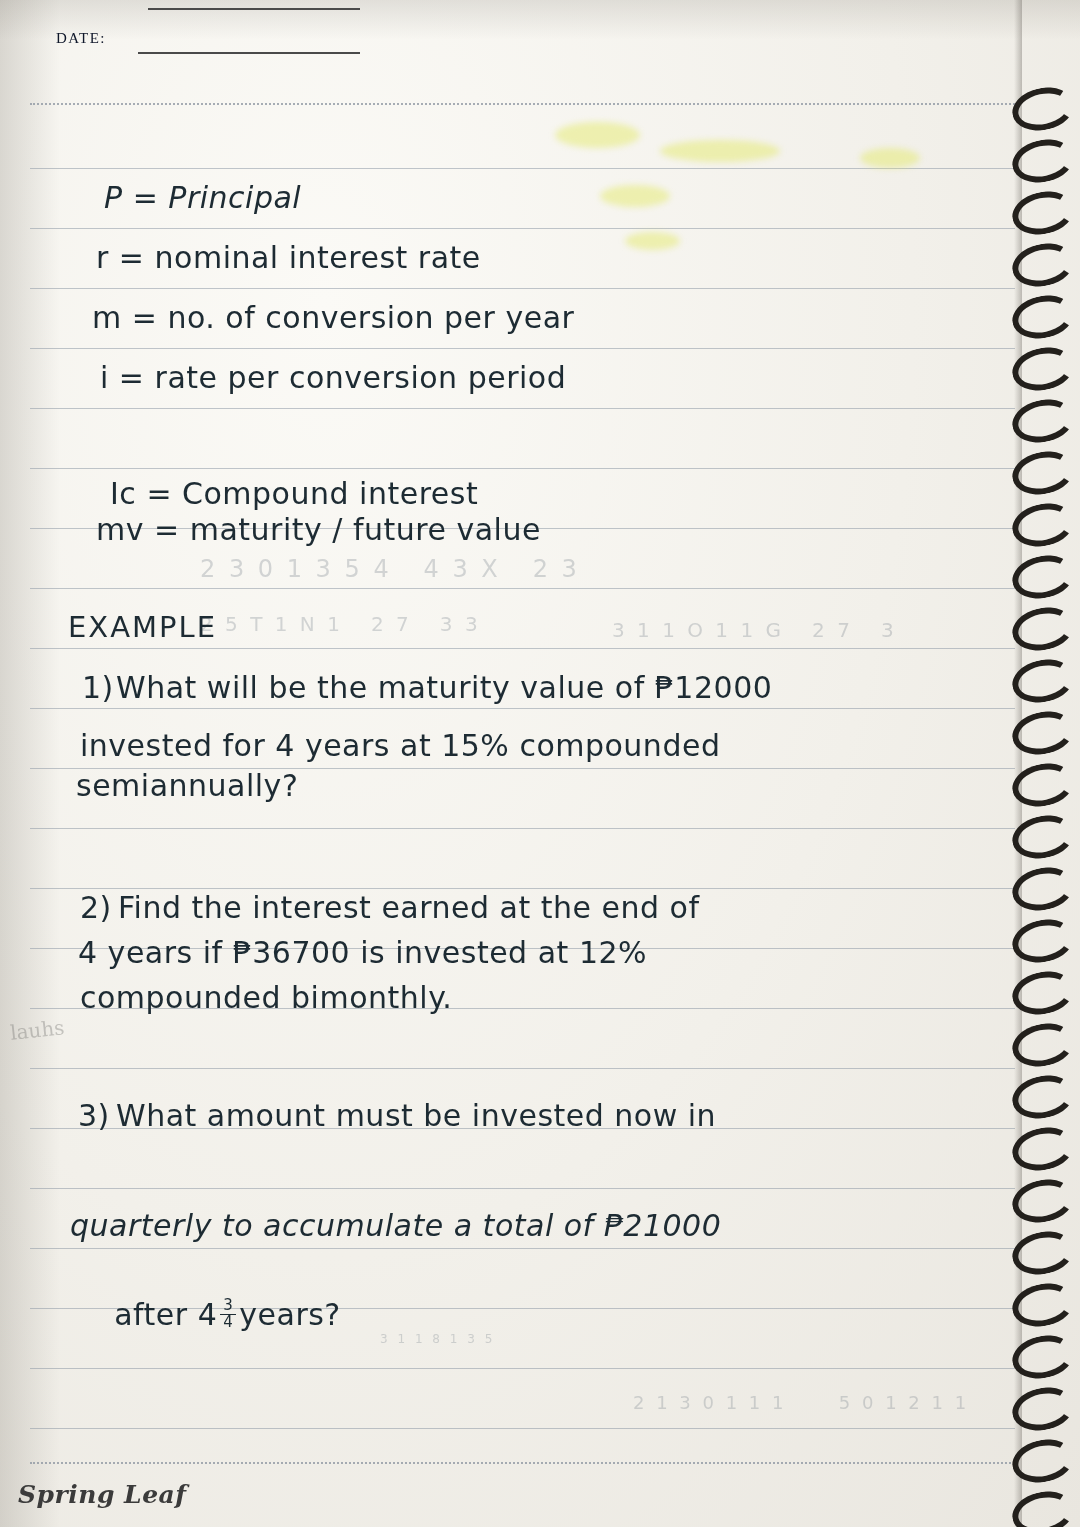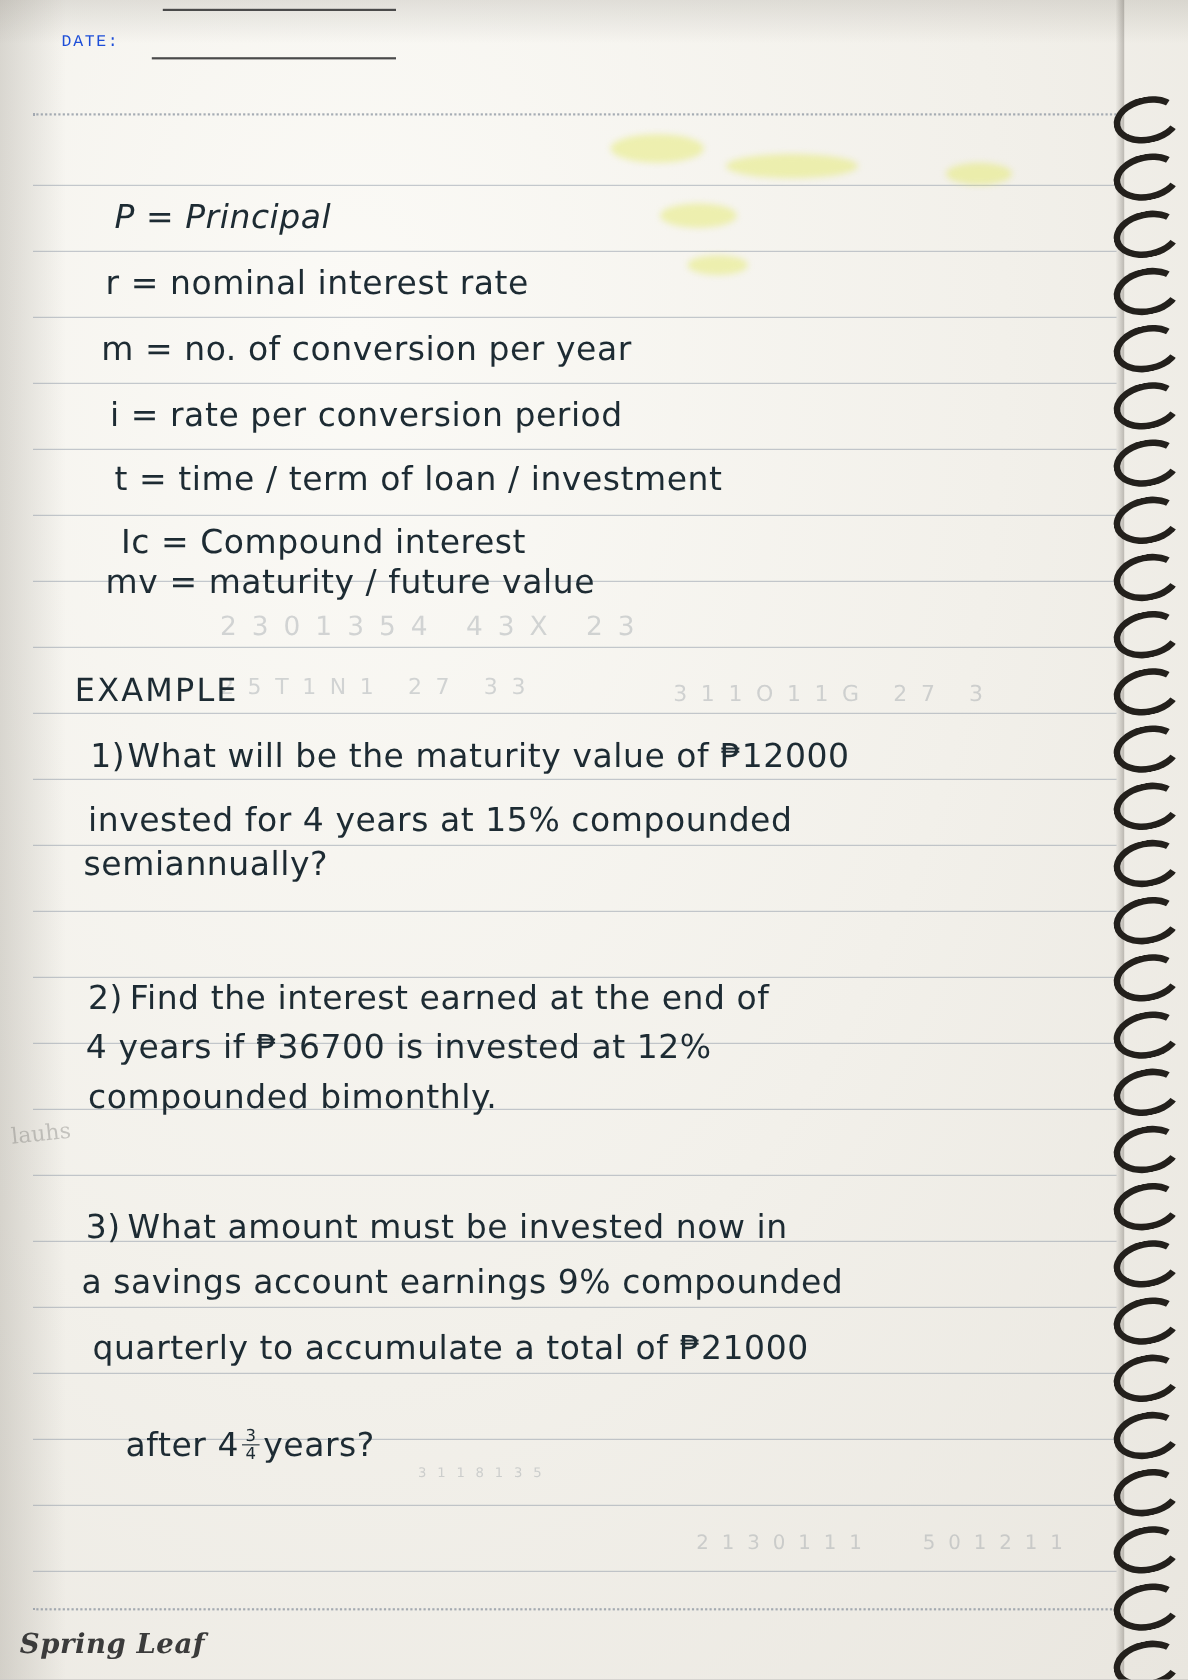--- a/index.html
+++ b/index.html
@@ -47,24 +47,24 @@
     background: none;
     border-top: 2px dotted #8b94a0;
     opacity: 0.75;
   }
 
   
   .date-label {
     position: absolute;
     left: 56px;
     top: 30px;
-    font-family: Liberation Mono, monospace;
+    font-family: Liberation Serif, serif;
     font-size: 15px;
     letter-spacing: 1.5px;
-    color: #1d4ed8;
+    color: #0f172a;
   }
   .date-line {
     position: absolute;
     left: 138px;
     top: 52px;
     width: 222px;
     height: 2px;
     background: #4a4a4a;
   }
   .top-stub-line {
@@ -216,40 +216,38 @@
   <div class="ghost" style="left:600px; top:618px; font-size:20px;margin-left:12px;">3 1 1 O 1 1 G   2 7   3</div>
   <div class="ghost" style="left:380px; top:1332px; font-size:12px;">3 1 1 8 1 3 5</div>
   <div class="ghost" style="left:633px; top:1392px; font-size:18px;">2 1 3 0 1 1 1      5 0 1 2 1 1</div>
   <div class="smudge" style="left:10px; top:1018px;">lauhs</div>
 
 
   <div class="hw hw-main" style="left:104px; top:180px;font-style:italic;">P = Principal</div>
   <div class="hw hw-main" style="left:96px; top:240px;">r = nominal interest rate</div>
   <div class="hw hw-main" style="left:92px; top:300px;">m = no. of conversion per year</div>
   <div class="hw hw-main" style="left:100px; top:360px;">i = rate per conversion period</div>
-  <div class="hw hw-main" style="left:104px; top:418px;">t = time / term of loan / investment</div>
   <div class="hw hw-main" style="left:110px; top:476px;">Ic = Compound interest</div>
   <div class="hw hw-main" style="left:96px; top:512px;">mv = maturity / future value</div>
 
   <div class="hw hw-head" style="left:68px; top:610px;text-align:right;">EXAMPLE</div>
 
   <div class="hw hw-main" style="left:82px; top:670px;">1)</div>
   <div class="hw hw-main" style="left:116px; top:670px;">What will be the maturity value of ₱12000</div>
   <div class="hw hw-main" style="left:80px; top:728px;">invested for 4 years at 15% compounded</div>
   <div class="hw hw-main" style="left:76px; top:768px;">semiannually?</div>
 
   <div class="hw hw-main" style="left:80px; top:890px;">2)</div>
   <div class="hw hw-main" style="left:118px; top:890px;">Find the interest earned at the end of</div>
   <div class="hw hw-main" style="left:78px; top:935px;">4 years if ₱36700 is invested at 12%</div>
   <div class="hw hw-main" style="left:80px; top:980px;">compounded bimonthly.</div>
 
   <div class="hw hw-main" style="left:78px; top:1098px;">3)</div>
   <div class="hw hw-main" style="left:116px; top:1098px;">What amount must be invested now in</div>
-  <div class="hw hw-main" style="left:74px; top:1148px;">a savings account earnings 9% compounded</div>
-  <div class="hw hw-main" style="left:84px; top:1208px;">quarterly to accumulate a total of ₱21000</div>
+  <div class="hw hw-main" style="left:70px; top:1208px;font-style:italic;">quarterly to accumulate a total of ₱21000</div>
   <div class="hw hw-main" style="left:74px; top:1262px;">
     <span>after 4</span><span class="frac"><span class="num">3</span><span class="den">4</span></span><span>years?</span>
   </div>
 
   <div class="brand">Spring Leaf</div>
 
   <div id="spiral-edge"></div>
   <div id="spiral">
     <div class="coil" style="top:88px;"></div>
     <div class="coil" style="top:140px;"></div>

